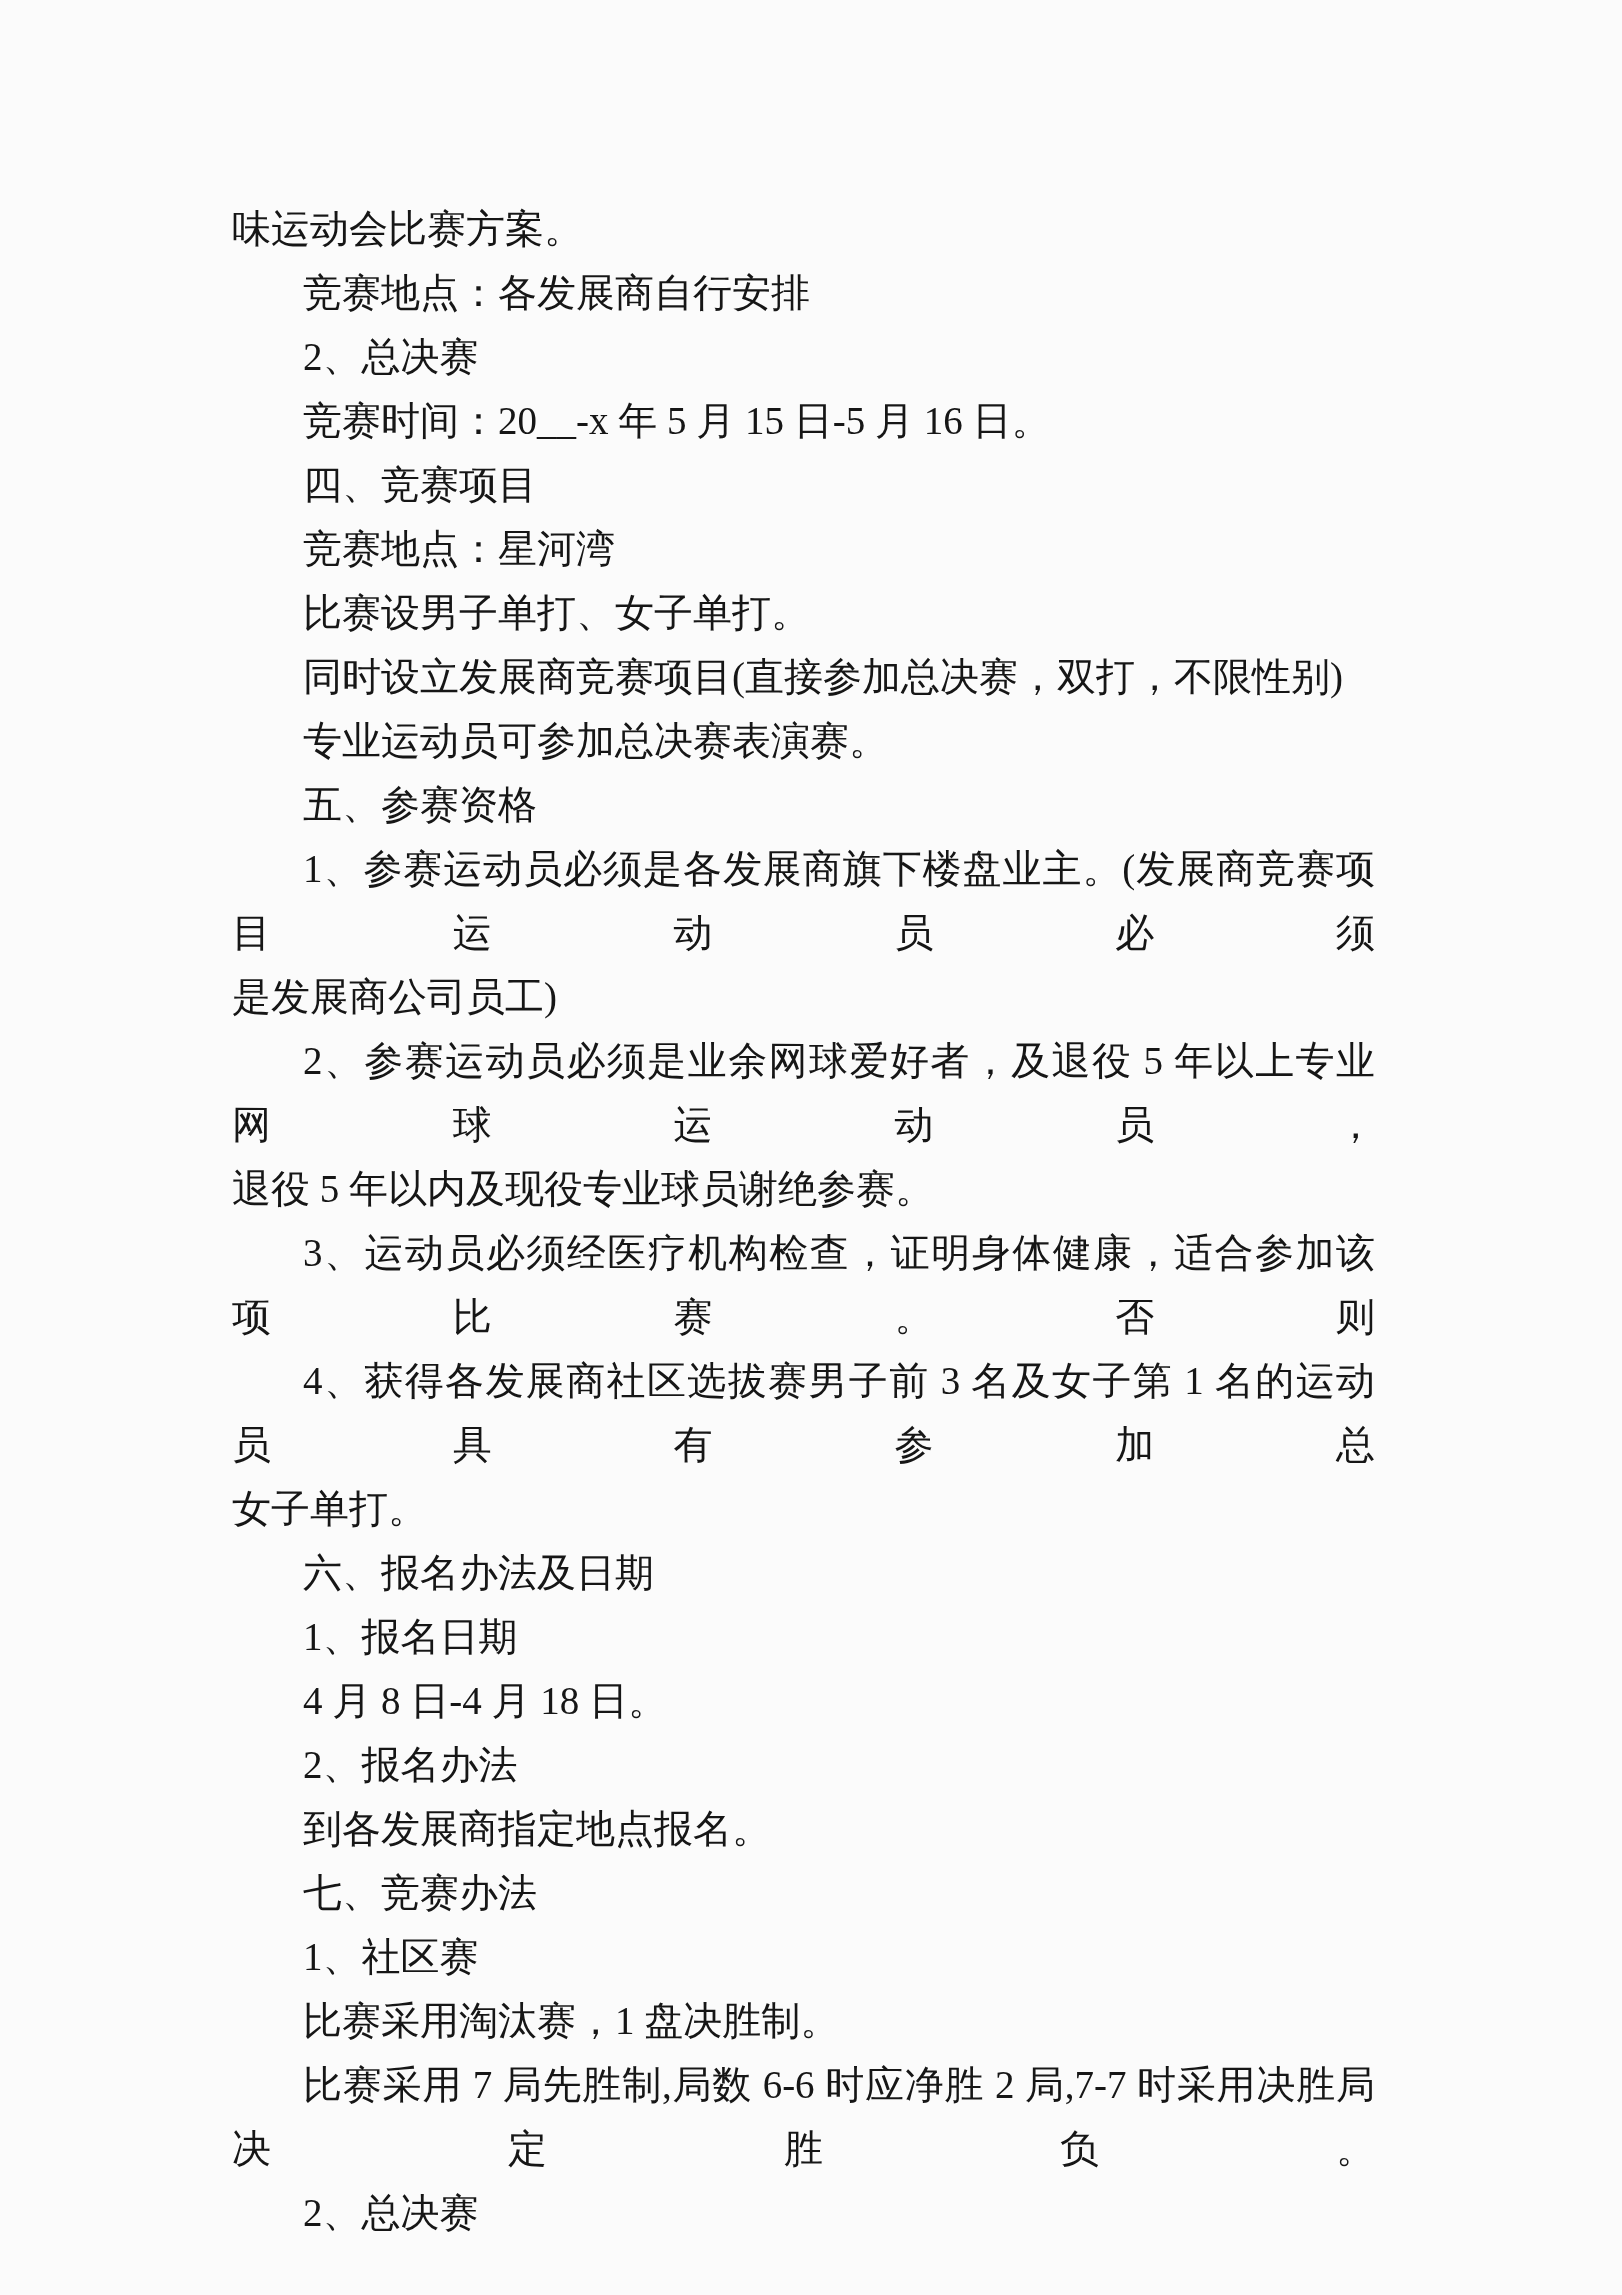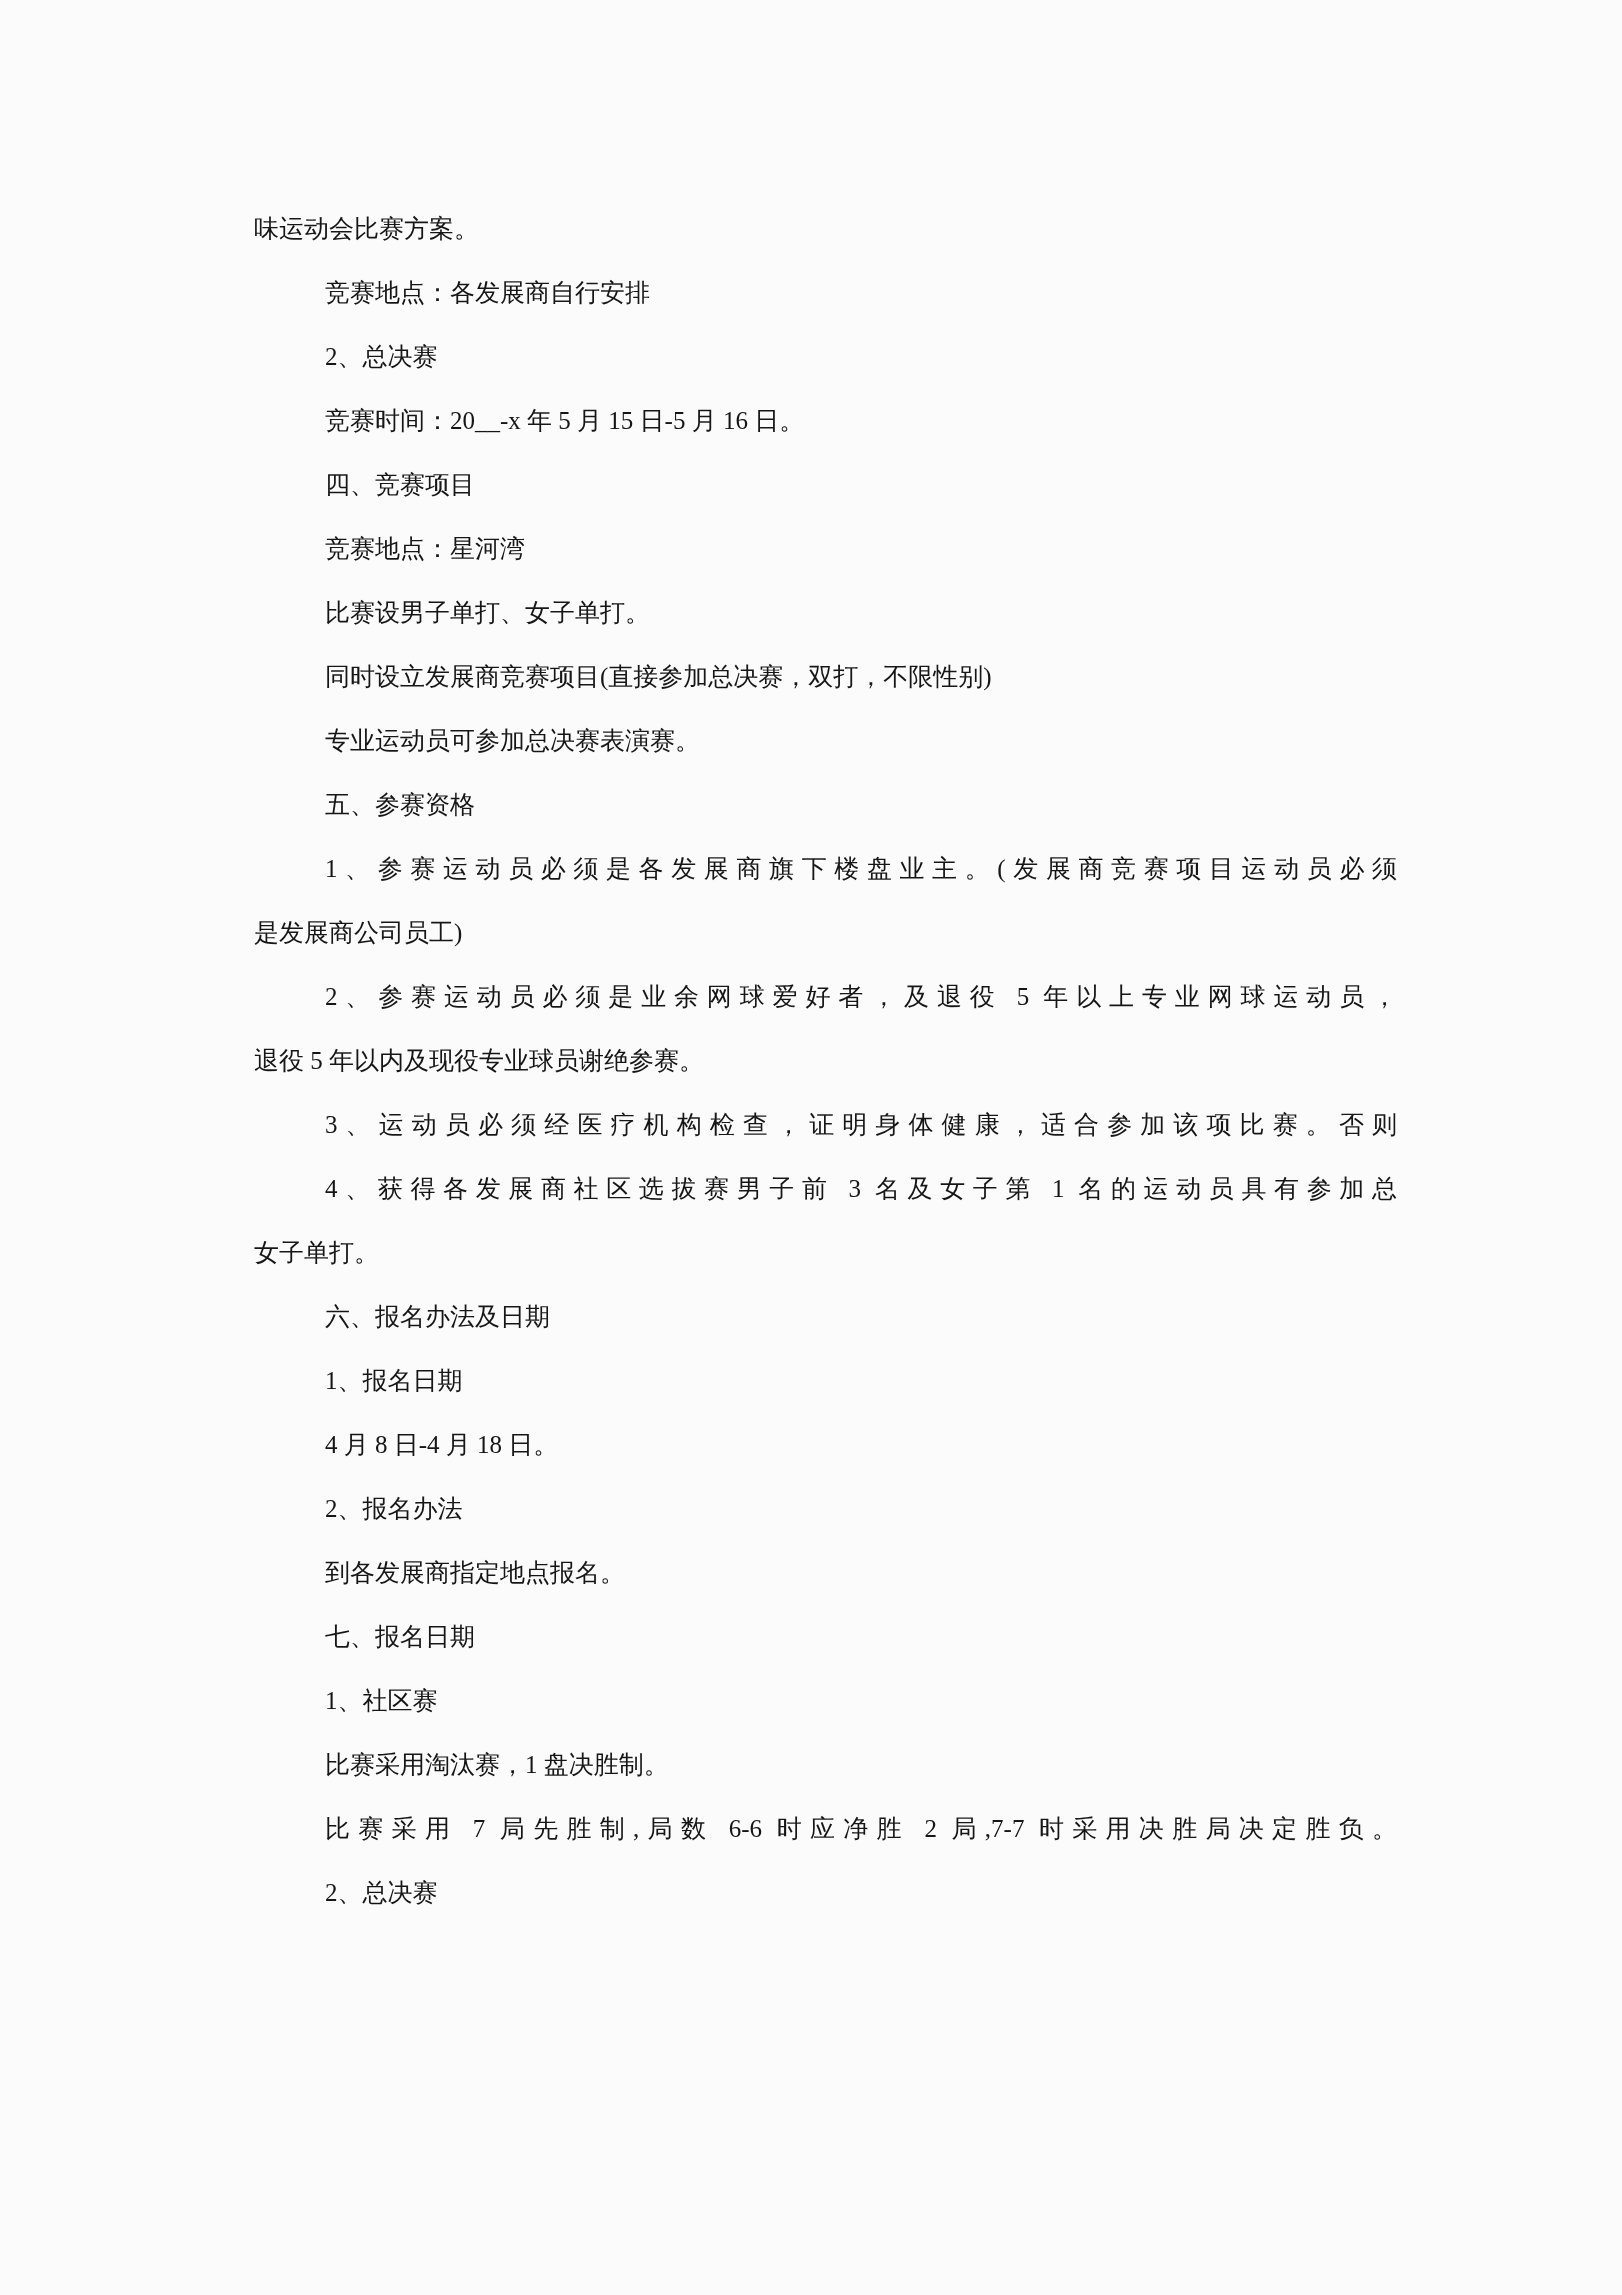--- a/index.html
+++ b/index.html
@@ -8,25 +8,25 @@
   }
   body {
     width: 1623px;
     height: 2295px;
     background: #fbfbfb;
     position: relative;
     overflow: hidden;
   }
   #doc {
     position: absolute;
-    left: 254px;
+    left: 232px;
     top: 197px;
     width: 1143px;
     font-family: "Liberation Serif", "DejaVu Serif", serif;
-    font-size: 25px;
+    font-size: 39px;
     line-height: 64px;
     color: #161616;
     letter-spacing: 0;
   }
   .line {
     white-space: nowrap;
   }
   .line.indent {
     text-indent: 71px;
   }
@@ -55,19 +55,19 @@
     <div class="line indent fill">2、参赛运动员必须是业余网球爱好者，及退役 5 年以上专业网球运动员，</div>
     <div class="line">退役 5 年以内及现役专业球员谢绝参赛。</div>
     <div class="line indent fill">3、运动员必须经医疗机构检查，证明身体健康，适合参加该项比赛。否则</div>
     <div class="line indent fill">4、获得各发展商社区选拔赛男子前 3 名及女子第 1 名的运动员具有参加总</div>
     <div class="line">女子单打。</div>
     <div class="line indent">六、报名办法及日期</div>
     <div class="line indent">1、报名日期</div>
     <div class="line indent">4 月 8 日-4 月 18 日。</div>
     <div class="line indent">2、报名办法</div>
     <div class="line indent">到各发展商指定地点报名。</div>
-    <div class="line indent">七、报名日期</div>
+    <div class="line indent">七、竞赛办法</div>
     <div class="line indent">1、社区赛</div>
     <div class="line indent">比赛采用淘汰赛，1 盘决胜制。</div>
     <div class="line indent fill">比赛采用 7 局先胜制,局数 6-6 时应净胜 2 局,7-7 时采用决胜局决定胜负。</div>
     <div class="line indent">2、总决赛</div>
   </div>
 
 
 </body></html>

